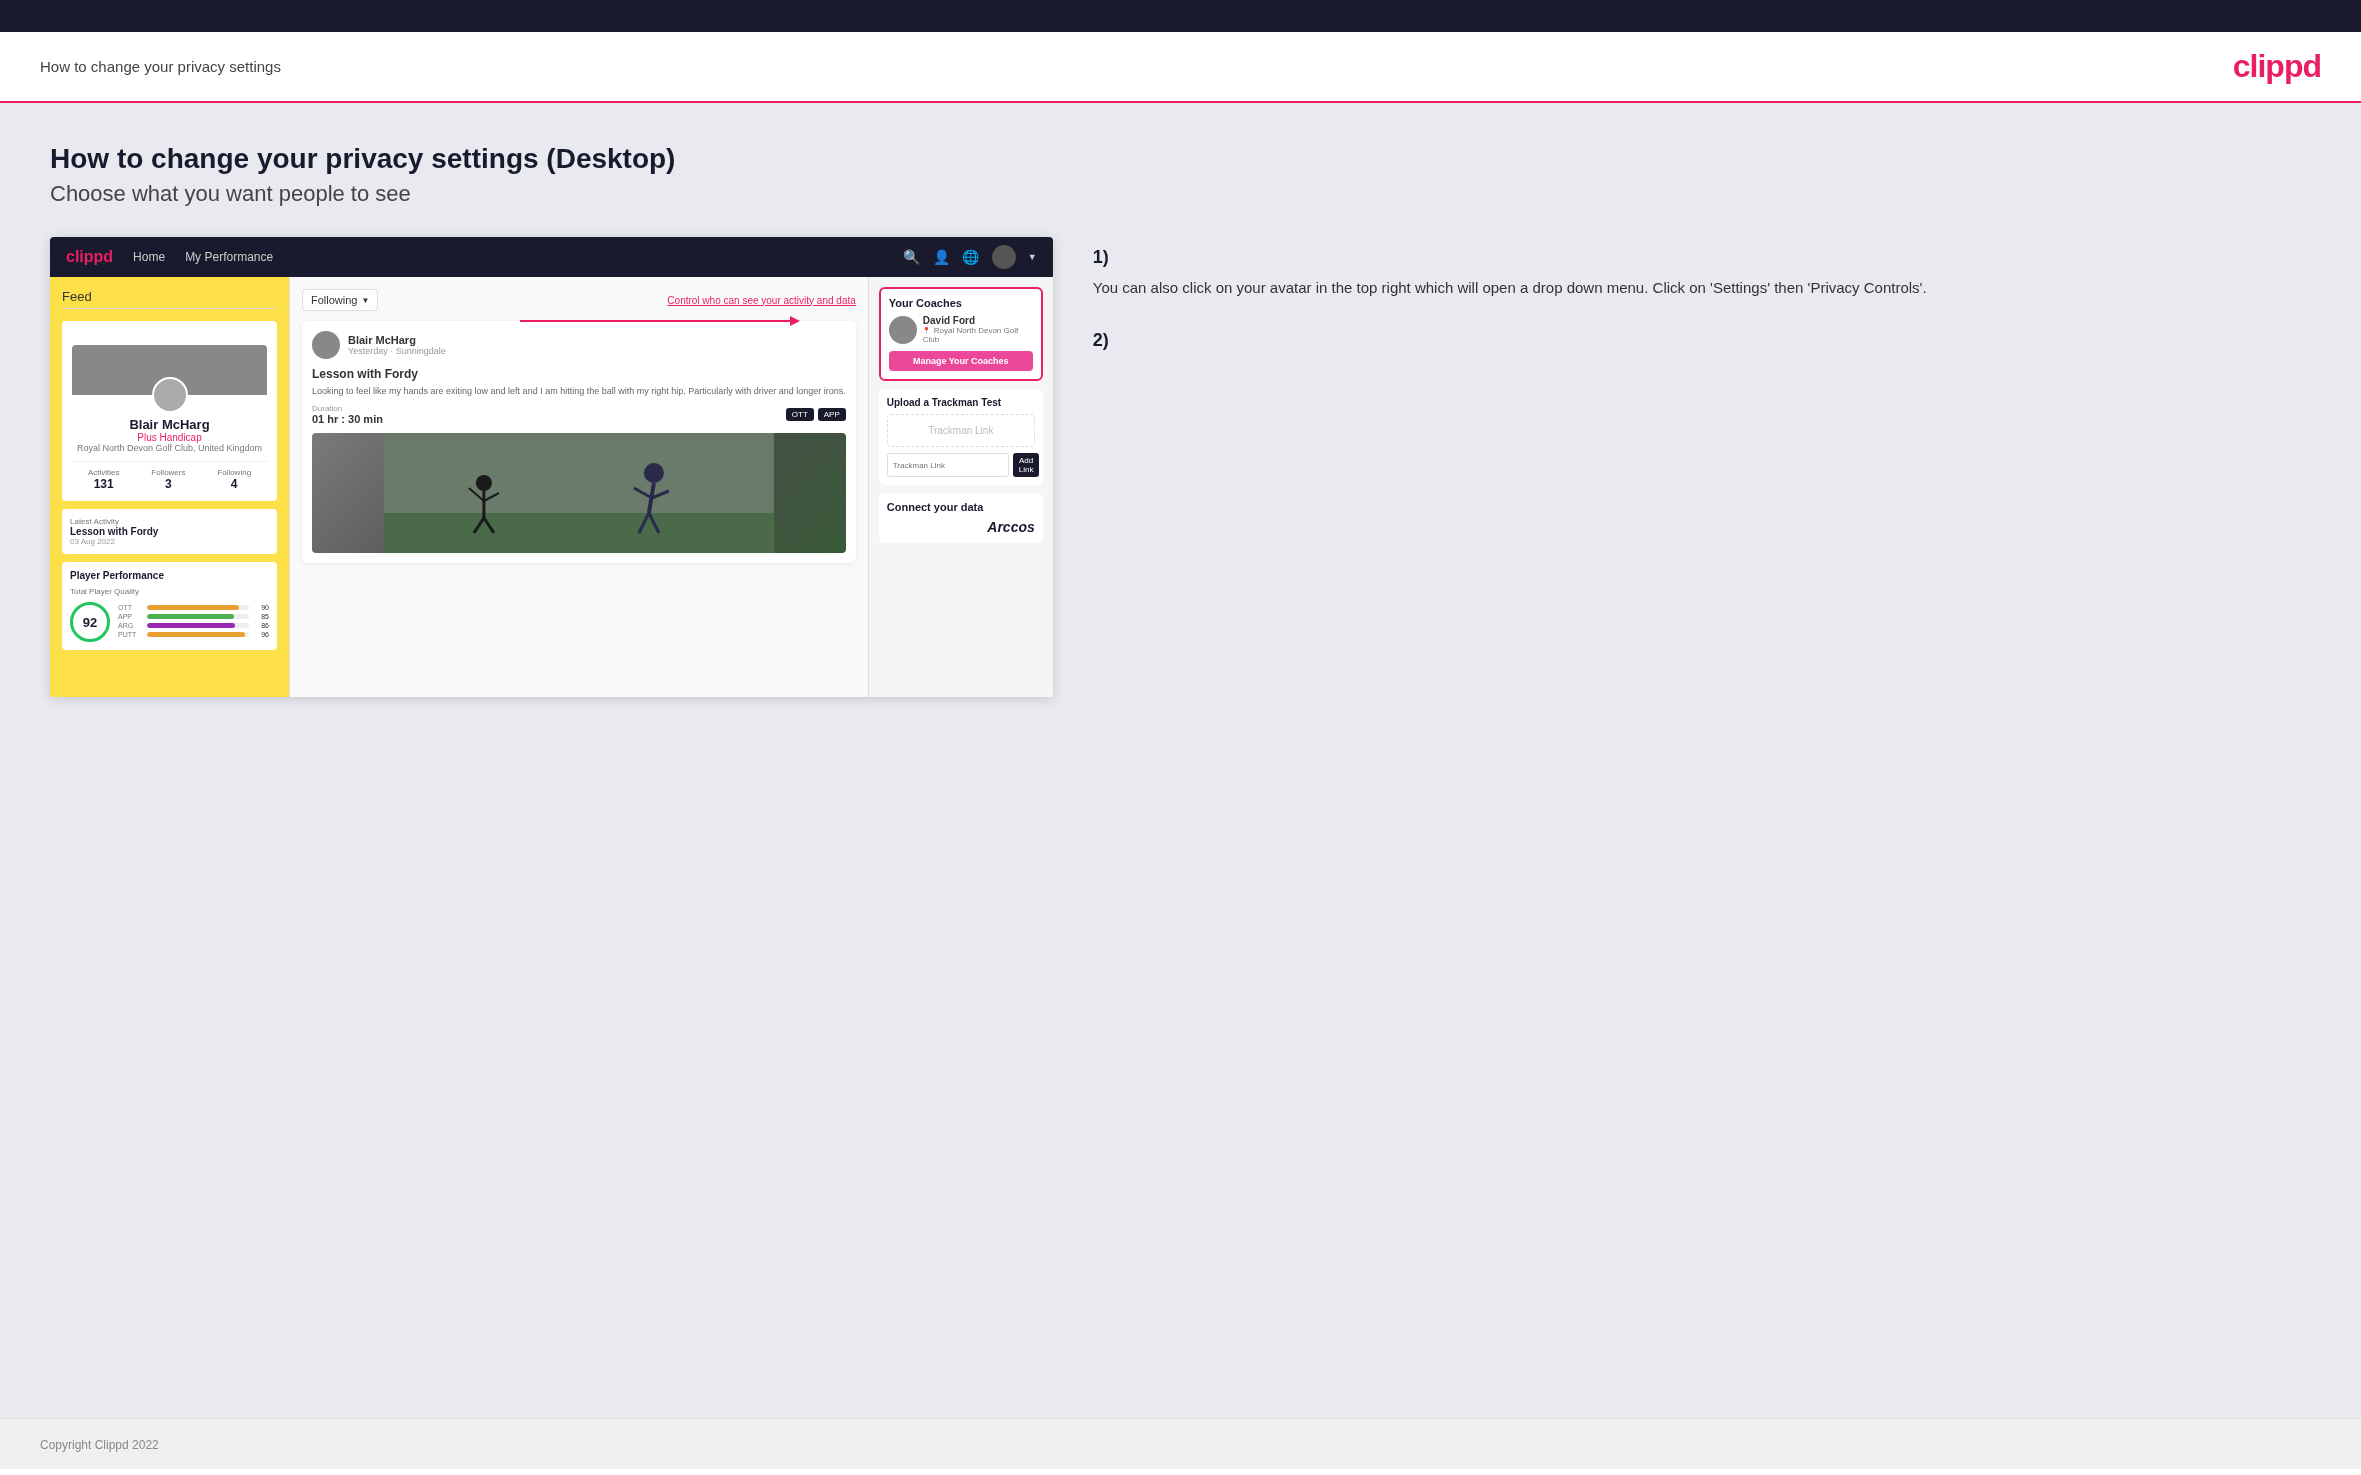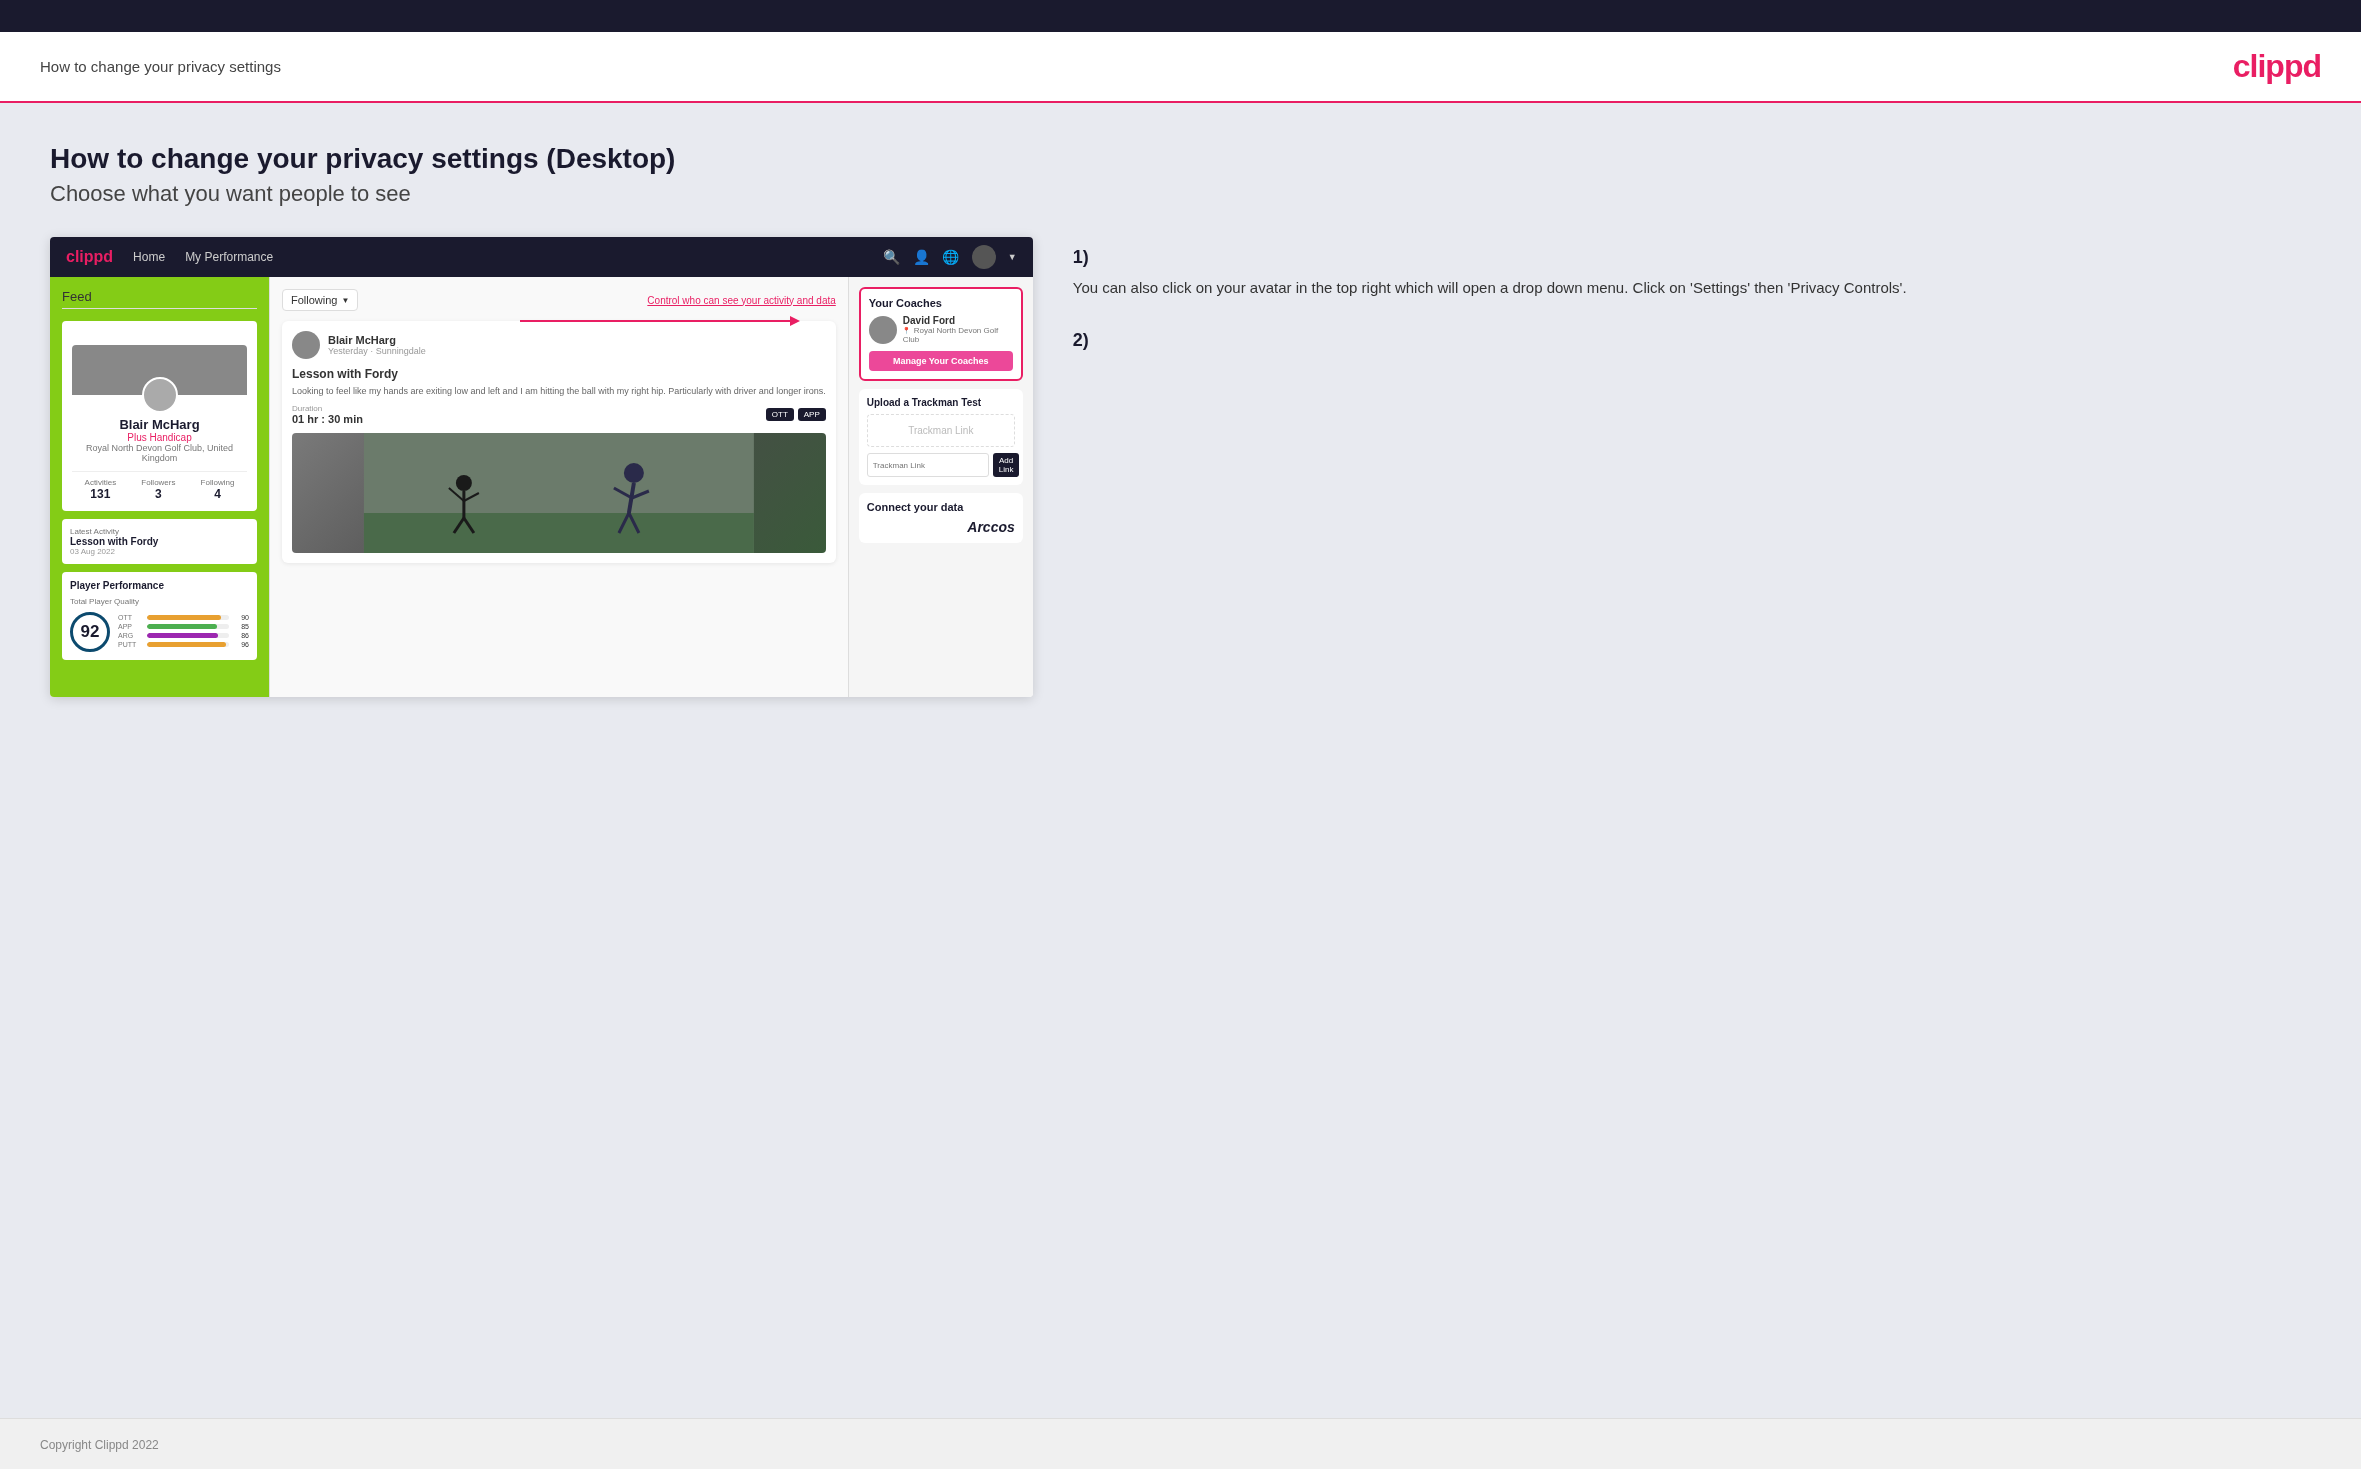--- a/index.html
+++ b/index.html
@@ -102,22 +102,22 @@
 
     
     .app-body {
       display: flex;
       height: 420px;
       overflow: hidden;
     }
 
     
     .app-sidebar {
-      width: 220px;
-      background: #84cc16;
+      width: 240px;
+      background: #fde047;
       border-right: 1px solid #ddd;
       padding: 12px;
       flex-shrink: 0;
     }
     .feed-tab {
       font-size: 13px;
       font-weight: 500;
       color: #333;
       margin-bottom: 12px;
       padding-bottom: 4px;
@@ -219,25 +219,25 @@
     }
     .pp-row {
       display: flex;
       align-items: center;
       gap: 8px;
     }
     .quality-circle {
       width: 40px;
       height: 40px;
       border-radius: 50%;
-      border: 3px solid #0c4a6e;
+      border: 3px solid #22c55e;
       display: flex;
       align-items: center;
       justify-content: center;
-      font-size: 17px;
+      font-size: 13px;
       font-weight: 700;
       color: #1a1a2e;
       flex-shrink: 0;
     }
     .metrics {
       flex: 1;
     }
     .metric-row {
       display: flex;
       align-items: center;

